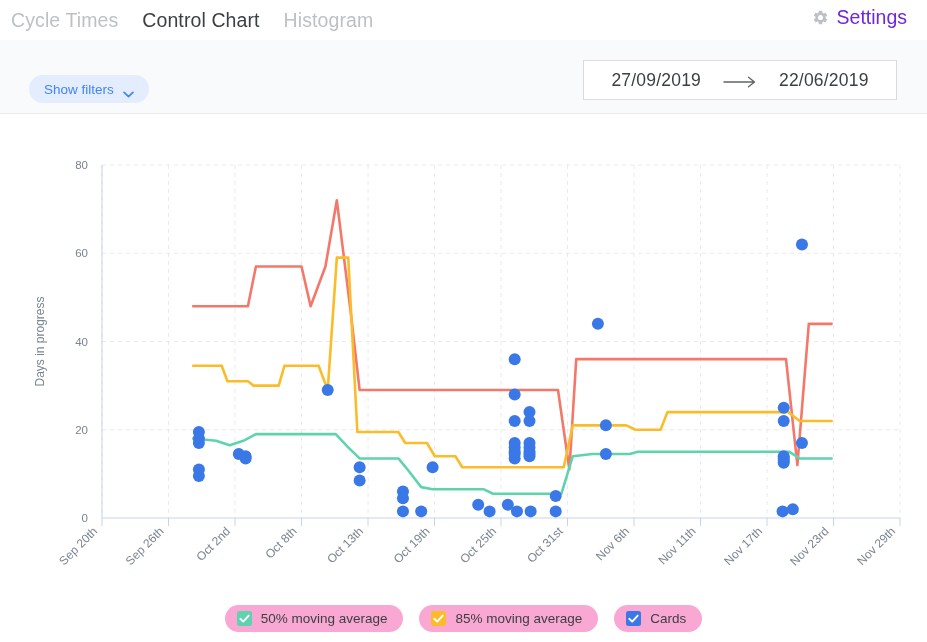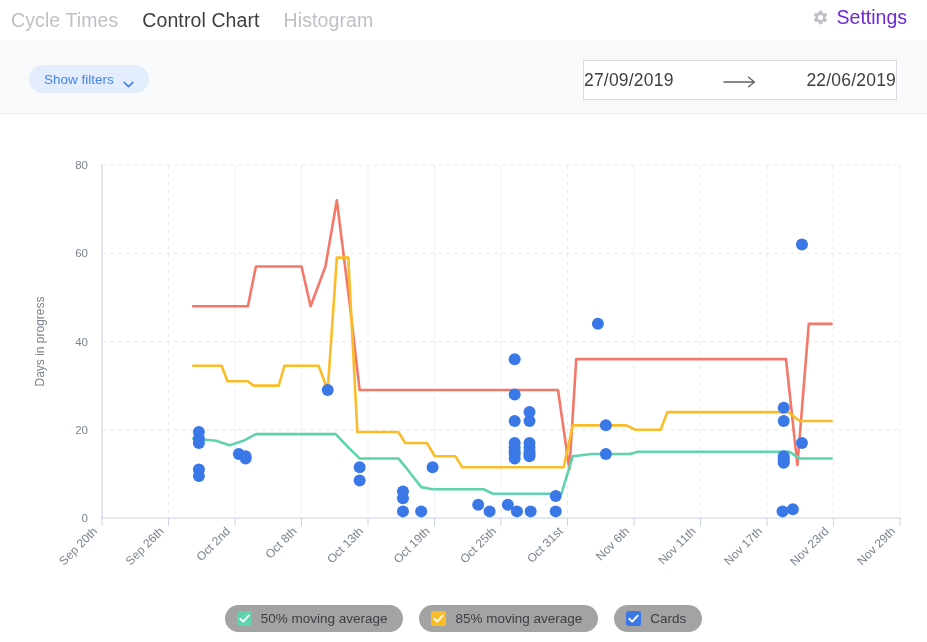--- a/index.html
+++ b/index.html
@@ -71,21 +71,21 @@
     left: 0; top: 40px;
     width: 927px;
     height: 74px;
     background: #f9fafb;
     border-bottom: 1px solid #e8eaed;
     box-sizing: border-box;
   }
   .showfilters {
     position: absolute;
     left: 29px;
-    top: 25px;
+    top: 35px;
     height: 28px;
     padding: 0 15px;
     display: flex;
     align-items: center;
     gap: 9px;
     background: #e4edfd;
     border-radius: 16px;
     color: #4285f4;
     font-size: 13.5px;
     cursor: pointer;
@@ -98,21 +98,21 @@
   .daterange {
     position: absolute;
     right: 30px;
     top: 20px;
     width: 314px;
     height: 40px;
     background: #ffffff;
     border: 1px solid #dadce0;
     display: flex;
     align-items: center;
-    justify-content: space-between;
+    justify-content: center;
     gap: 22px;
     box-sizing: border-box;
     cursor: pointer;
   }
   .dateval {
     font-size: 17.5px;
     color: #3c4043;
     letter-spacing: 0.2px;
   }
   .arrow {
@@ -149,21 +149,21 @@
     width: 927px;
     display: flex;
     justify-content: center;
     align-items: center;
     gap: 16px;
   }
   .legend-item {
     display: flex;
     align-items: center;
     gap: 9px;
-    background: #a3a3a3;
+    background: #f9a8d4;
     border-radius: 16px;
     padding: 6px 16px 6px 12px;
     cursor: pointer;
     user-select: none;
   }
   .legend-label {
     font-size: 13.5px;
     color: #3c4043;
     white-space: nowrap;
   }

